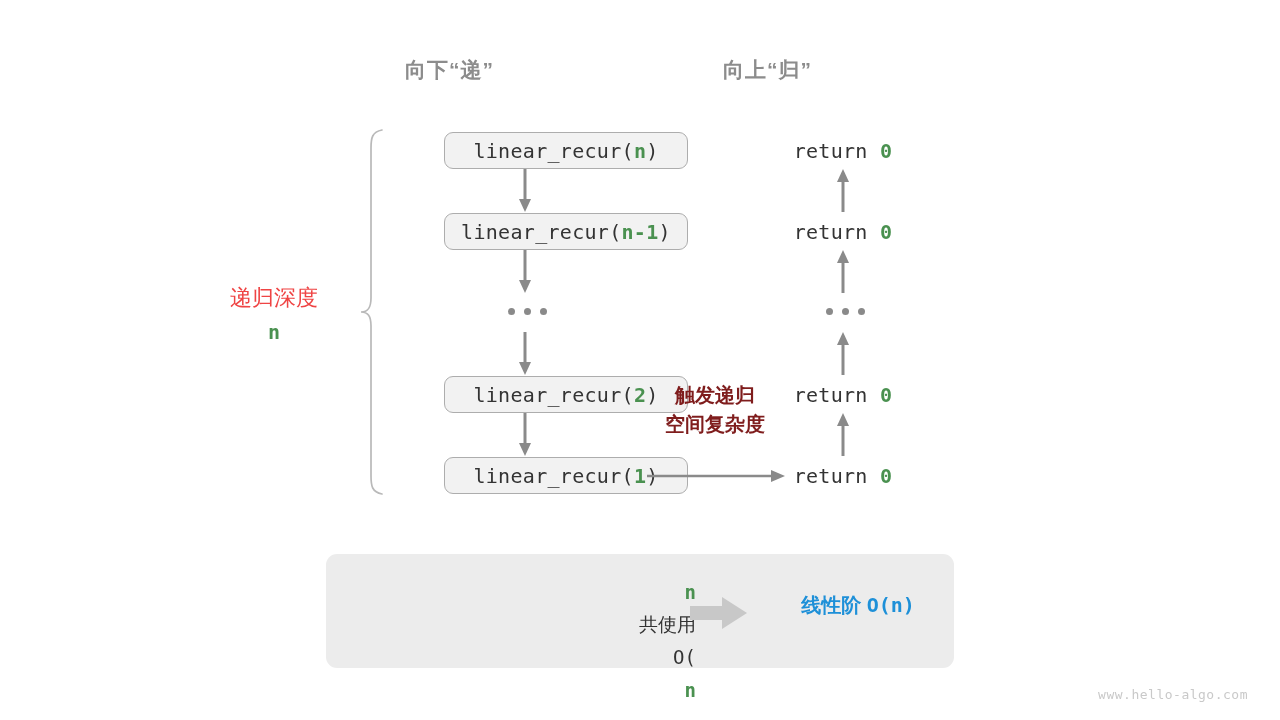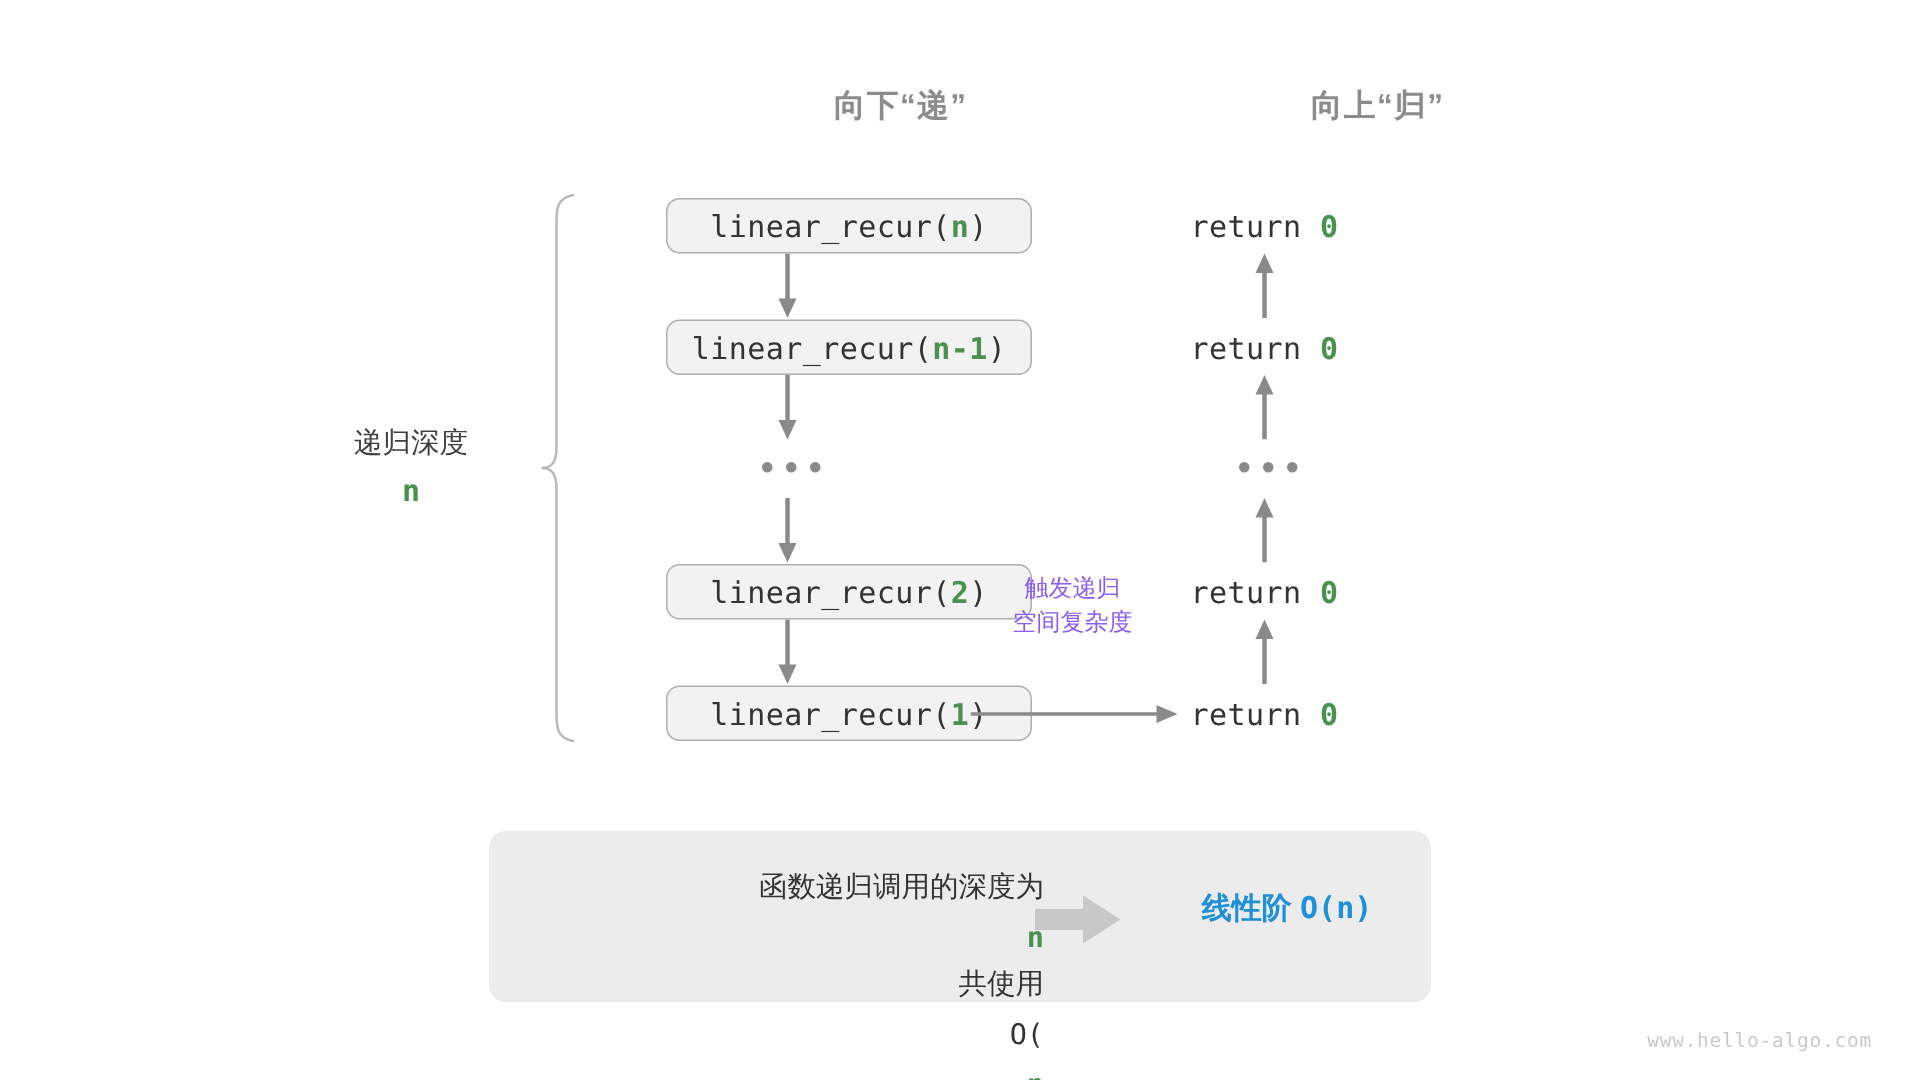--- a/index.html
+++ b/index.html
@@ -20,21 +20,21 @@
   }
 
   
   .col-header {
     position: absolute;
     font-size: 21px;
     font-weight: bold;
     color: #8c8c8c;
     letter-spacing: 1px;
     white-space: nowrap;
-    text-align: right;
+    text-align: left;
   }
   #hdr-down { left: 405px; top: 56px; width: 240px; }
   #hdr-up   { left: 723px; top: 56px; width: 240px; }
 
   
   .call-box {
     position: absolute;
     left: 403px;
     width: 244px;
     height: 37px;
@@ -106,43 +106,43 @@
   }
   #depth-label {
     position: absolute;
     left: 180px;
     top: 281px;
     width: 188px;
     text-align: center;
     line-height: 1.55;
   }
   #depth-label .txt {
-    font-size: 19px;
-    color: #404040;
+    font-size: 22px;
+    color: #ef4444;
     display: block;
   }
   #depth-label .var {
     display: block;
     font-family: "DejaVu Sans Mono", "Liberation Mono", monospace;
     font-size: 20px;
     font-weight: bold;
     color: #4a9150;
     margin-top: 2px;
   }
 
   
   #trigger-note {
     position: absolute;
     left: 650px;
     top: 381px;
     width: 130px;
     text-align: center;
-    font-size: 16px;
-    font-weight: normal;
-    color: #8b5cf6;
+    font-size: 20px;
+    font-weight: bold;
+    color: #7f1d1d;
     line-height: 1.45;
   }
   #trigger-note span { display: block; white-space: nowrap; }
 
   
   #summary-panel {
     position: absolute;
     left: 326px;
     top: 554px;
     width: 628px;
@@ -340,21 +340,20 @@
 
   <div id="trigger-note">
     <span>触发递归</span>
     <span>空间复杂度</span>
   </div>
 
   <div id="summary-panel">
 
     <div id="summary-left">
       <span>
-          <span>函数递归调用的深度为 </span>
           <span class="mono-grn">n</span>
         </span>
       <span>
           <span>共使用 </span>
           <span class="mono-dk">O(</span>
           <span class="mono-grn">n</span>
         </span>
     </div>
 
     <div id="summary-arrow">

